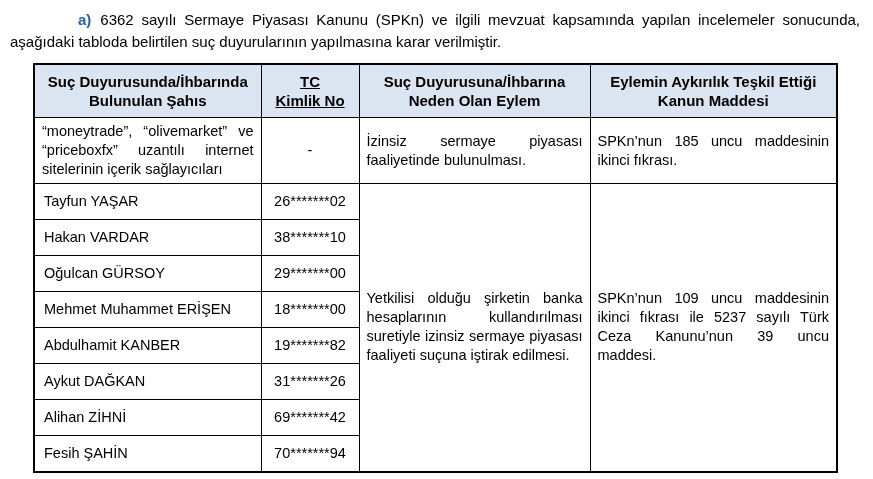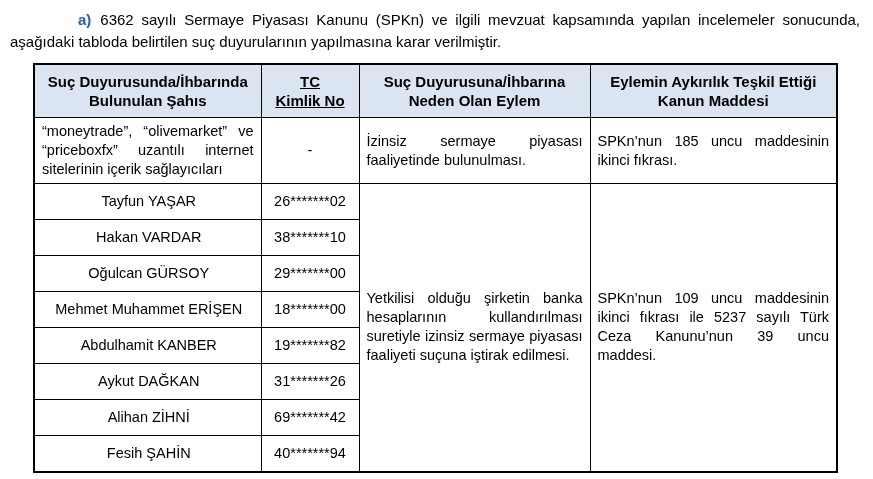--- a/index.html
+++ b/index.html
@@ -58,21 +58,21 @@
     box-sizing: border-box;
   }
   th.hdr.pre-line { white-space: pre-line; text-decoration: underline; }
   td {
     font-size: 14.5px;
     line-height: 19px;
     padding: 4px 7px;
     box-sizing: border-box;
   }
   td.cell-justify { text-align: justify; }
-  td.cell-left    { text-align: center; padding-left: 9px; }
+  td.cell-left    { text-align: left; padding-left: 9px; }
   td.cell-center  { text-align: center; }
   tr.row-sites    { height: 60px; border-radius: 21px; }
   tr.row-person   { height: 36px; }
 </style>
 </head>
 <body>
 
 <div class="page">
 
   <p class="intro"><span class="intro-label">a)</span><span>6362 sayılı Sermaye Piyasası Kanunu (SPKn) ve ilgili mevzuat kapsamında yapılan incelemeler sonucunda, aşağıdaki tabloda belirtilen suç duyurularının yapılmasına karar verilmiştir.</span></p>
@@ -125,18 +125,18 @@
       <tr class="row-person">
         <td class="cell-left">Aykut DAĞKAN</td>
         <td class="cell-center">31*******26</td>
       </tr>
       <tr class="row-person">
         <td class="cell-left">Alihan ZİHNİ</td>
         <td class="cell-center">69*******42</td>
       </tr>
       <tr class="row-person">
         <td class="cell-left">Fesih ŞAHİN</td>
-        <td class="cell-center">40*******94</td>
+        <td class="cell-center">70*******94</td>
       </tr>
     </tbody>
   </table>
 
 </div>
 
 </body></html>

